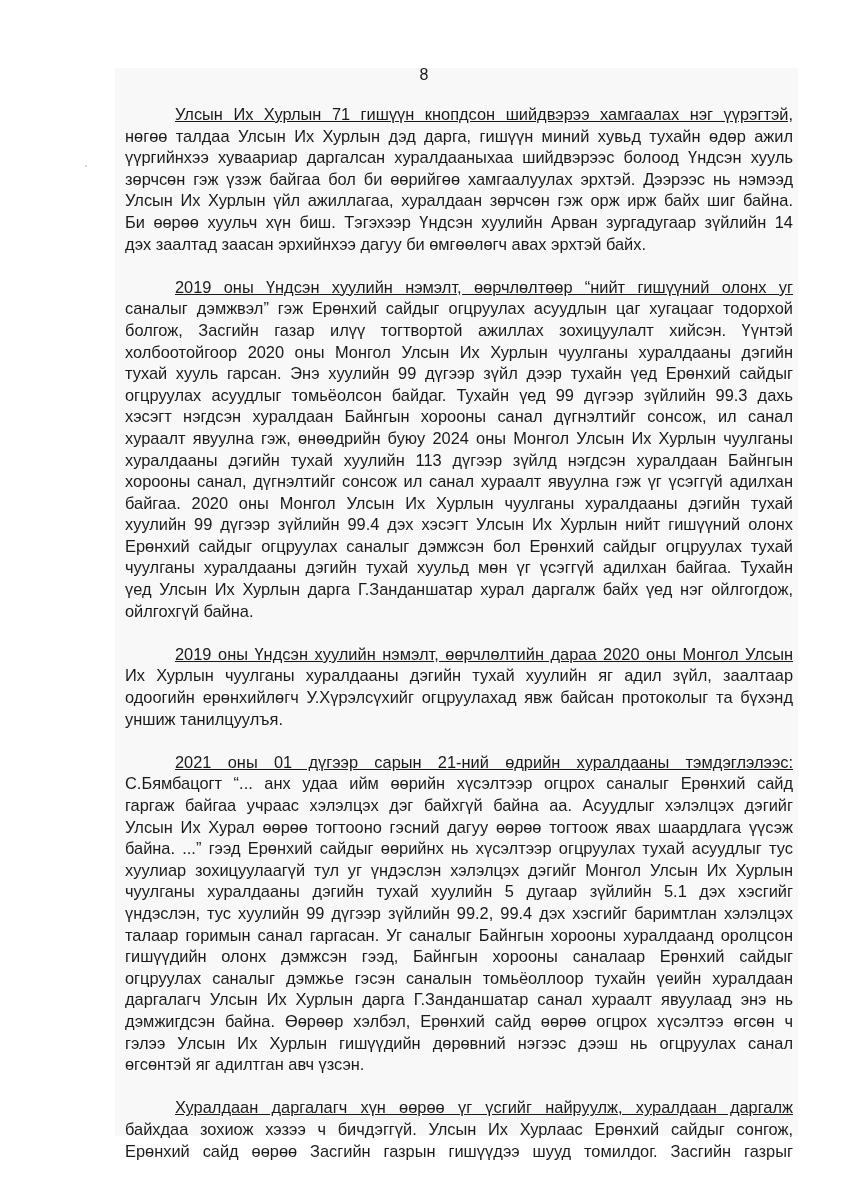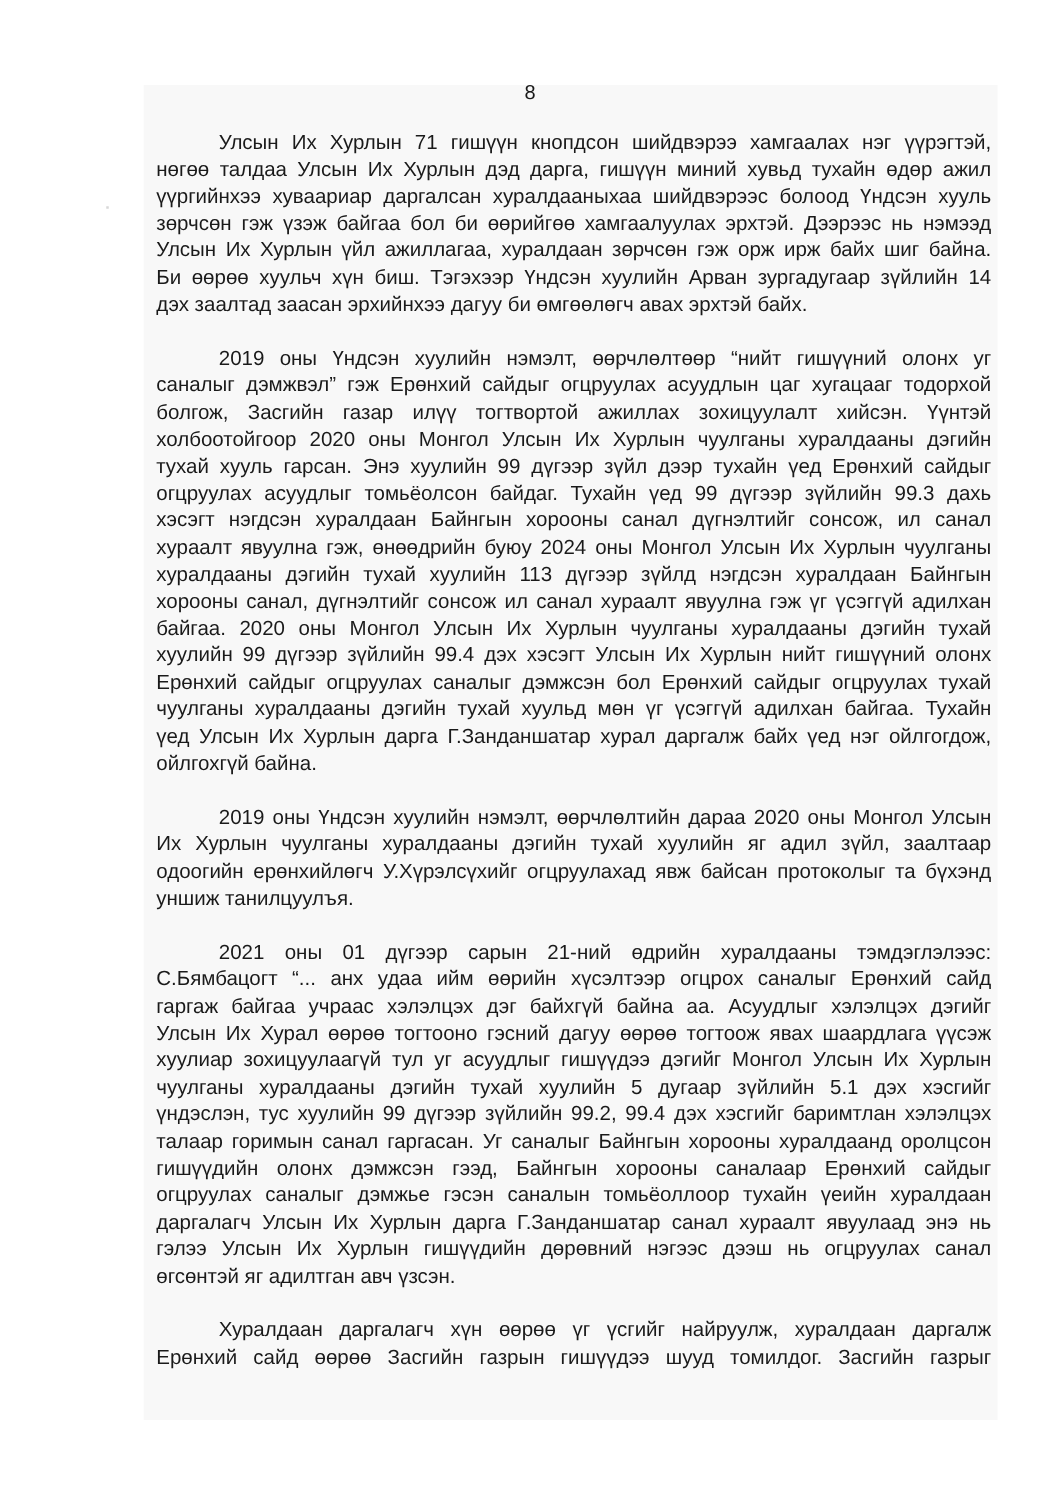--- a/index.html
+++ b/index.html
@@ -47,20 +47,21 @@
   .line {
     display: block;
     text-align: justify;
     text-align-last: justify;
     white-space: nowrap;
     height: 21.6px;
     overflow: visible;
   }
   .line.indent {
     padding-left: 50px;
+    text-decoration: underline;
   }
   .line.last {
     text-align-last: left;
   }
   .margin-mark {
     position: absolute;
     left: 85px;
     top: 165px;
     width: 2px;
     height: 2px;
@@ -107,27 +108,30 @@
       <span class="line indent">2019 оны Үндсэн хуулийн нэмэлт, өөрчлөлтийн дараа 2020 оны Монгол Улсын</span>
       <span class="line">Их Хурлын чуулганы хуралдааны дэгийн тухай хуулийн яг адил зүйл, заалтаар</span>
       <span class="line">одоогийн ерөнхийлөгч У.Хүрэлсүхийг огцруулахад явж байсан протоколыг та бүхэнд</span>
       <span class="line last">уншиж танилцуулъя.</span>
     </div>
     <div class="para">
       <span class="line indent">2021 оны 01 дүгээр сарын 21-ний өдрийн хуралдааны тэмдэглэлээс:</span>
       <span class="line">С.Бямбацогт “... анх удаа ийм өөрийн хүсэлтээр огцрох саналыг Ерөнхий сайд</span>
       <span class="line">гаргаж байгаа учраас хэлэлцэх дэг байхгүй байна аа. Асуудлыг хэлэлцэх дэгийг</span>
       <span class="line">Улсын Их Хурал өөрөө тогтооно гэсний дагуу өөрөө тогтоож явах шаардлага үүсэж</span>
-      <span class="line">хуулиар зохицуулаагүй тул уг асуудлыг гишүүдээ дэгийг Монгол Улсын Их Хурлын</span>
+      <span class="line">байна. ...” гээд Ерөнхий сайдыг өөрийнх нь хүсэлтээр огцруулах тухай асуудлыг тус</span>
+      <span class="line">хуулиар зохицуулаагүй тул уг үндэслэн хэлэлцэх дэгийг Монгол Улсын Их Хурлын</span>
       <span class="line">чуулганы хуралдааны дэгийн тухай хуулийн 5 дугаар зүйлийн 5.1 дэх хэсгийг</span>
       <span class="line">үндэслэн, тус хуулийн 99 дүгээр зүйлийн 99.2, 99.4 дэх хэсгийг баримтлан хэлэлцэх</span>
       <span class="line">талаар горимын санал гаргасан. Уг саналыг Байнгын хорооны хуралдаанд оролцсон</span>
       <span class="line">гишүүдийн олонх дэмжсэн гээд, Байнгын хорооны саналаар Ерөнхий сайдыг</span>
       <span class="line">огцруулах саналыг дэмжье гэсэн саналын томьёоллоор тухайн үеийн хуралдаан</span>
       <span class="line">даргалагч Улсын Их Хурлын дарга Г.Занданшатар санал хураалт явуулаад энэ нь</span>
+      <span class="line">дэмжигдсэн байна. Өөрөөр хэлбэл, Ерөнхий сайд өөрөө огцрох хүсэлтээ өгсөн ч</span>
       <span class="line">гэлээ Улсын Их Хурлын гишүүдийн дөрөвний нэгээс дээш нь огцруулах санал</span>
       <span class="line last">өгсөнтэй яг адилтган авч үзсэн.</span>
     </div>
     <div class="para">
       <span class="line indent">Хуралдаан даргалагч хүн өөрөө үг үсгийг найруулж, хуралдаан даргалж</span>
+      <span class="line">байхдаа зохиож хэзээ ч бичдэггүй. Улсын Их Хурлаас Ерөнхий сайдыг сонгож,</span>
       <span class="line">Ерөнхий сайд өөрөө Засгийн газрын гишүүдээ шууд томилдог. Засгийн газрыг</span>
     </div>
   </div>
 
 </body></html>

